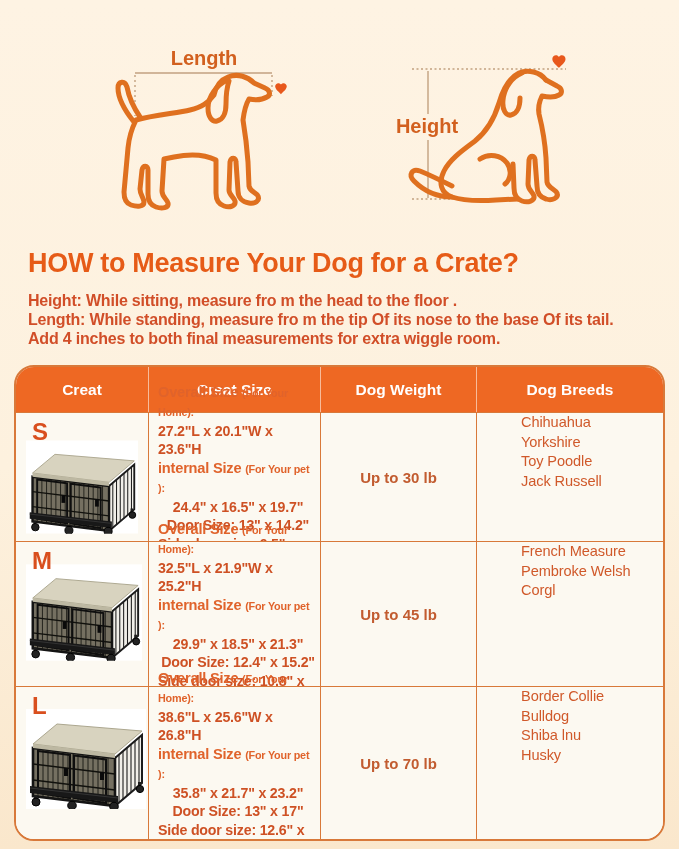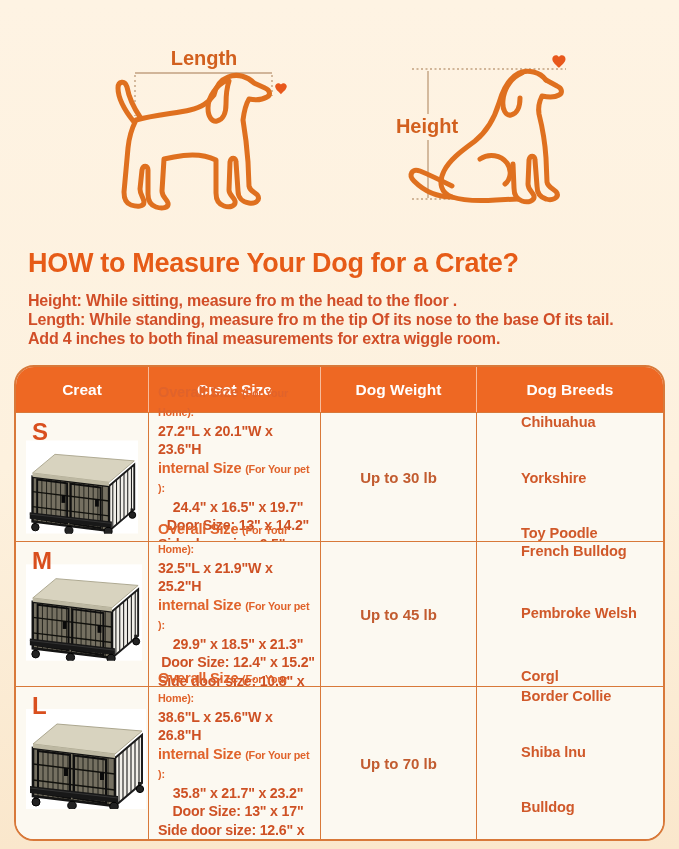--- a/index.html
+++ b/index.html
@@ -77,24 +77,24 @@
     padding-left:9px;padding-right:2px;align-items:center;
   }
   .spec-line{font-size:14.2px;font-weight:700;line-height:18.5px;color:var(--size-value);letter-spacing:-0.2px;}
   .spec-line .lbl{color:var(--size-label);font-size:14.6px;}
   .spec-line .note{color:var(--size-label);font-size:10.8px;font-weight:700;}
   .weight{
     height:100%;display:flex;align-items:center;justify-content:center;
     font-size:15px;font-weight:700;color:var(--weight-text);
   }
   .breeds{
-    height:100%;display:flex;flex-direction:column;justify-content:space-between;
+    height:100%;display:flex;flex-direction:column;justify-content:flex-start;
     padding-left:44px;
-    font-size:14.6px;font-weight:700;color:var(--breed-text);
-    line-height:19.5px;letter-spacing:-0.1px;gap:36px;
+    font-size:14.6px;font-weight:400;color:var(--breed-text);
+    line-height:19.5px;letter-spacing:-0.1px;
   }
   .measure-text{font-size:20px;font-weight:700;fill:var(--label-orange);font-family:"Liberation Sans",sans-serif;}
 </style>
 </head>
 <body>
 
 <svg width="0" height="0" style="position:absolute" aria-hidden="true">
   <defs>
     <path id="heart-shape" d="M12 21 C8 17 2 12.5 2 7.5 C2 4.5 4.5 2 7.5 2 C9.5 2 11 3 12 4.5 C13 3 14.5 2 16.5 2 C19.5 2 22 4.5 22 7.5 C22 12.5 16 17 12 21 Z"></path>
     <symbol id="crate" viewBox="0 0 120 100">
@@ -305,21 +305,21 @@
       <div class="spec-line">29.9" x 18.5" x 21.3"</div>
       <div class="spec-line">Door Size: 12.4" x 15.2"</div>
       <div class="spec-line">Side door size: 10.8" x 15.2"</div>
     </div>
   </div>
   <div class="cell">
     <div class="weight">Up to 45 lb</div>
   </div>
   <div class="cell last">
     <div class="breeds">
-      <div>French Bulldog</div>
+      <div>French Measure</div>
       <div>Pembroke Welsh</div>
       <div>Corgl</div>
     </div>
   </div>
 
   <div class="cell row-l">
     <span class="size-letter">L</span>
     <svg class="crate-img" width="120" height="100" viewBox="0 0 120 100">
         <use href="#crate"></use>
       </svg>
@@ -333,18 +333,18 @@
       <div class="spec-line">Door Size: 13" x 17"</div>
       <div class="spec-line">Side door size: 12.6" x 17"</div>
     </div>
   </div>
   <div class="cell">
     <div class="weight">Up to 70 lb</div>
   </div>
   <div class="cell last">
     <div class="breeds">
       <div>Border Collie</div>
+      <div>Bulldog</div>
       <div>Shiba lnu</div>
-      <div>Bulldog</div>
       <div>Husky</div>
     </div>
   </div>
 </div>
 
 </body></html>

